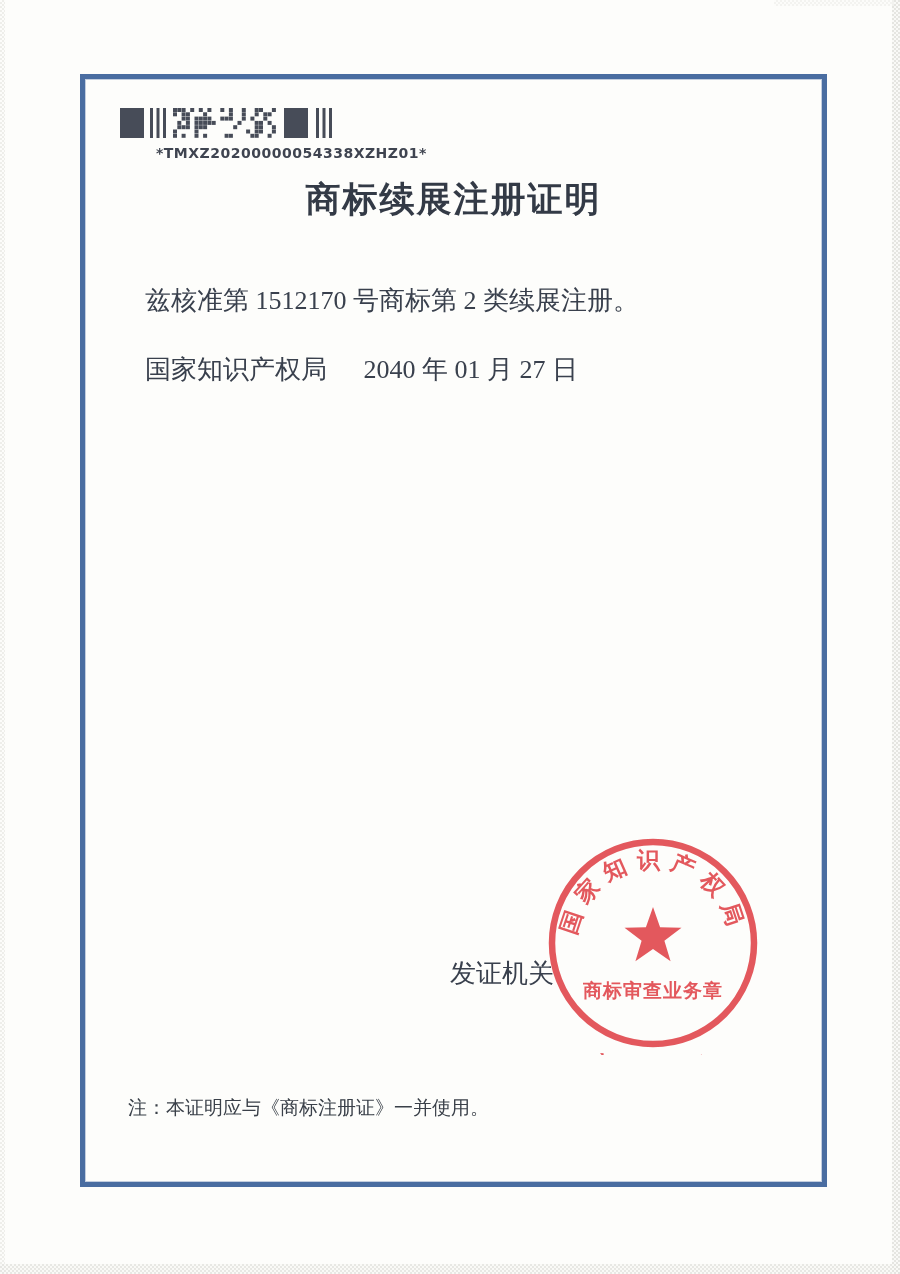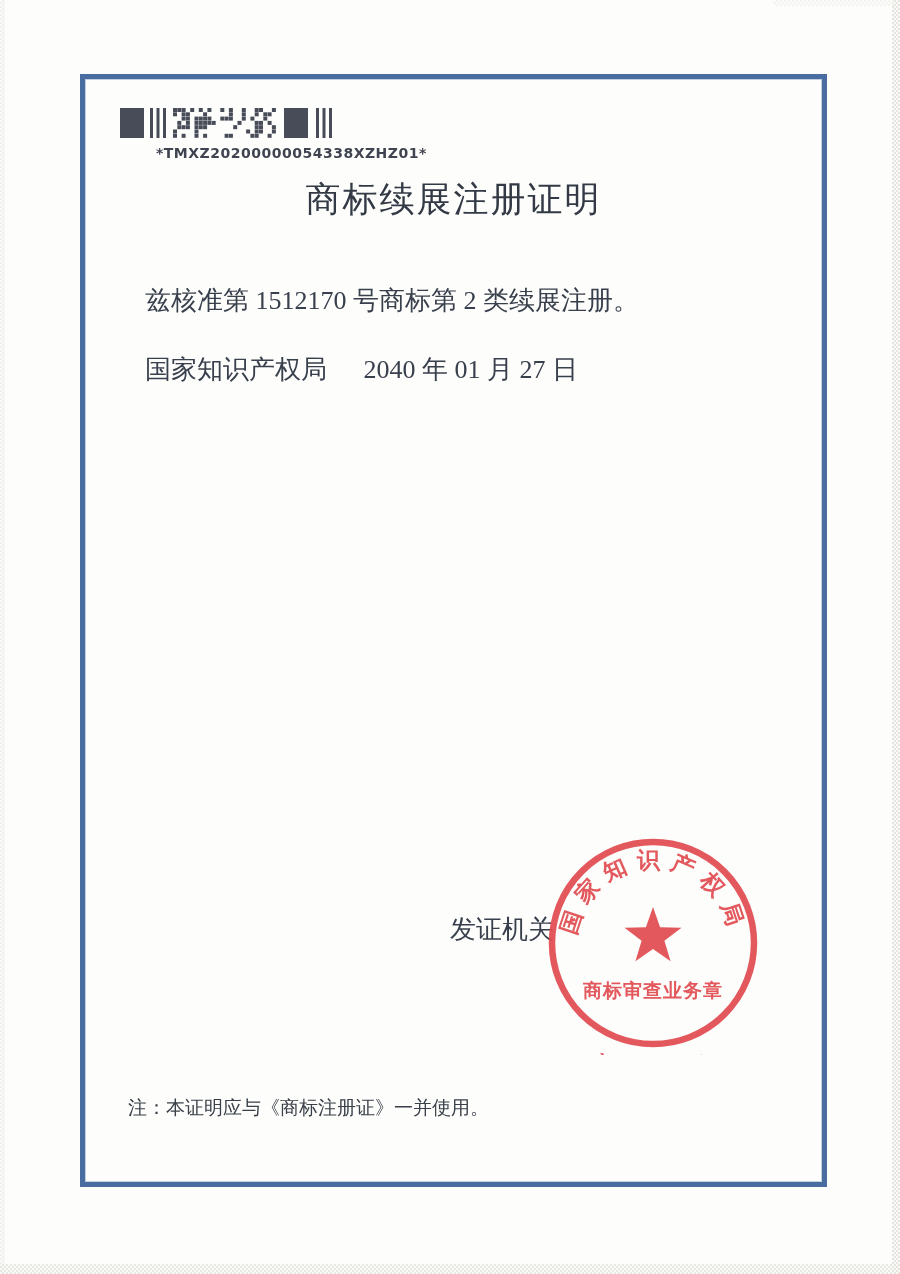--- a/index.html
+++ b/index.html
@@ -32,31 +32,31 @@
   .barcode-text{
     margin-top:3px;text-align:center;
     font-family:"DejaVu Sans","Liberation Sans",sans-serif;
     font-weight:bold;font-size:14px;letter-spacing:.5px;color:#3f4450;
     white-space:nowrap;
     margin-left:36px;
   }
 
   .title{
     position:absolute;left:80px;top:176px;width:747px;margin:0;
-    text-align:center;font-size:35px;font-weight:normal;letter-spacing:2px;
+    text-align:center;font-size:35px;font-weight:bold;letter-spacing:2px;
     color:#333a46;
   }
 
   .line{position:absolute;margin:4px;font-size:26px;color:#39404d;white-space:nowrap;}
   .line1{left:141px;top:279px;}
   .line2{left:141px;top:348px;}
   .line2 .date{margin-left:30px;}
 
   .issuer{
-    position:absolute;left:450px;top:912px;
+    position:absolute;left:450px;top:956px;
     font-size:26px;color:#39404d;white-space:nowrap;
   }
 
   .seal{position:absolute;left:541px;top:831px;width:224px;height:224px;opacity:.92;}
   .seal text{font-family:"Liberation Serif","DejaVu Serif",serif;font-weight:bold;}
 
   .note{
     position:absolute;left:128px;top:1095px;margin:0;
     font-size:19px;color:#3a4049;white-space:nowrap;text-align:right;
   }

